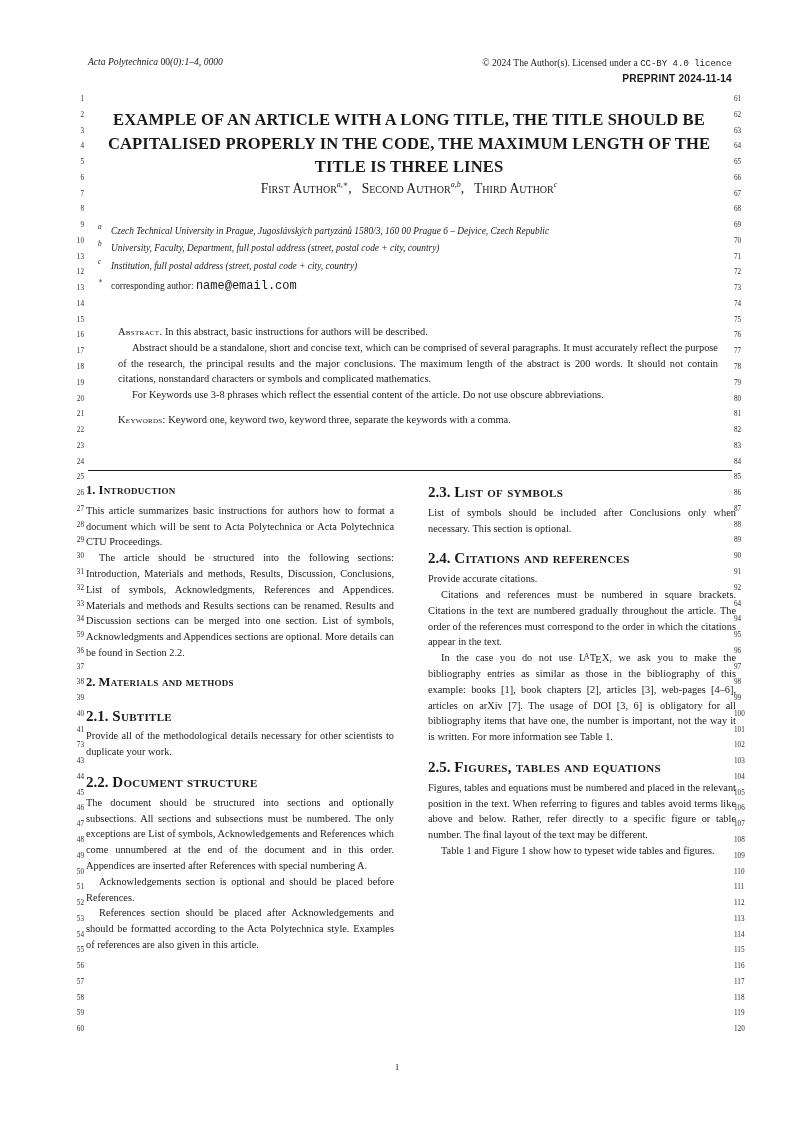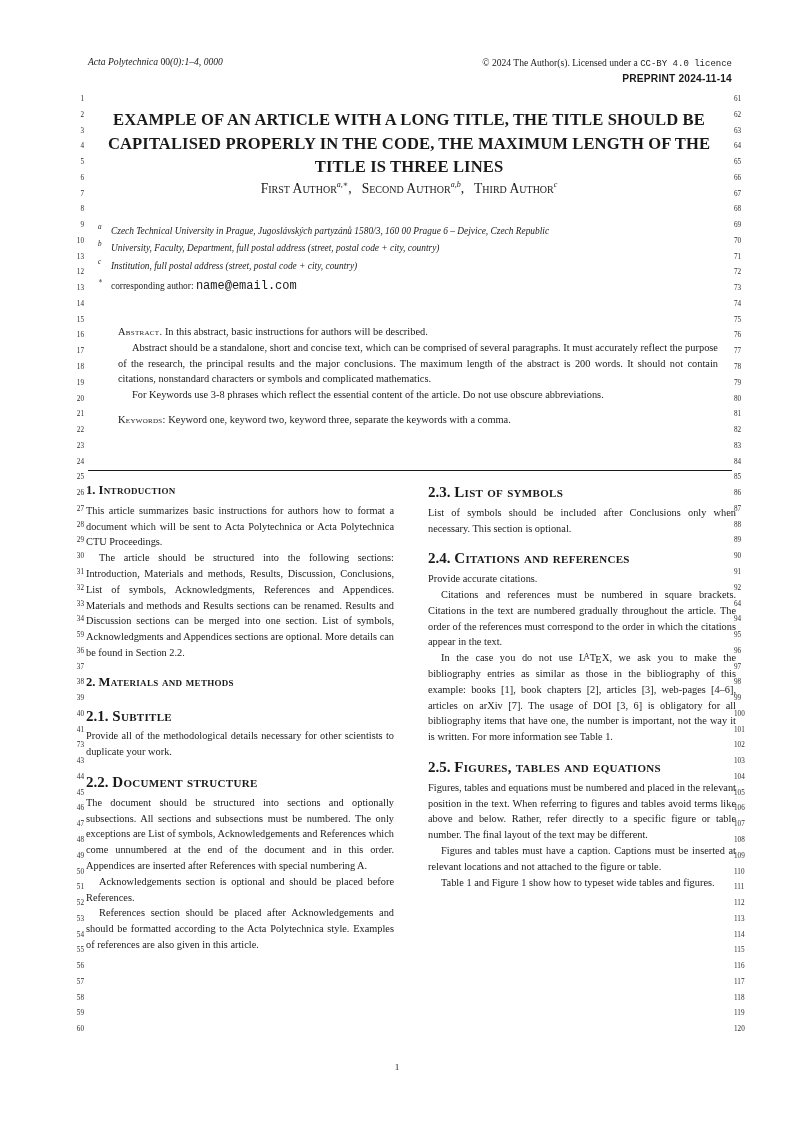--- a/index.html
+++ b/index.html
@@ -400,18 +400,17 @@
 
     <div class="gap-sub2"></div>
     <h3 class="sub"><span>2.4. </span><span class="sc">Citations and references</span></h3>
     <p class="noindent">Provide accurate citations.</p>
     <p>Citations and references must be numbered in square brackets. Citations in the text are numbered gradually throughout the article. The order of the references must correspond to the order in which the citations appear in the text.</p>
     <p><span>In the case you do not use </span><span class="latex">L<span class="a">A</span>T<span class="e">E</span>X</span><span>, we ask you to make the bibliography entries as similar as those in the bibliography of this example: books [1], book chapters [2], articles [3], web-pages [4–6], articles on arXiv [7]. The usage of DOI [3, 6] is obligatory for all bibliography items that have one, the number is important, not the way it is written. For more information see Table 1.</span></p>
 
     <div class="gap-sub2"></div>
     <h3 class="sub"><span>2.5. </span><span class="sc">Figures, tables and equations</span></h3>
     <p class="noindent">Figures, tables and equations must be numbered and placed in the relevant position in the text. When referring to figures and tables avoid terms like above and below. Rather, refer directly to a specific figure or table number. The final layout of the text may be different.</p>
-    <p>Figures and tables must have a caption. Captions must be inserted at relevant locations and not attached to the figure or table.</p>
     <p>Table 1 and Figure 1 show how to typeset wide tables and figures.</p>
   </div>
 
   <div class="pageno">1</div>
 </div>
 
 </body></html>

